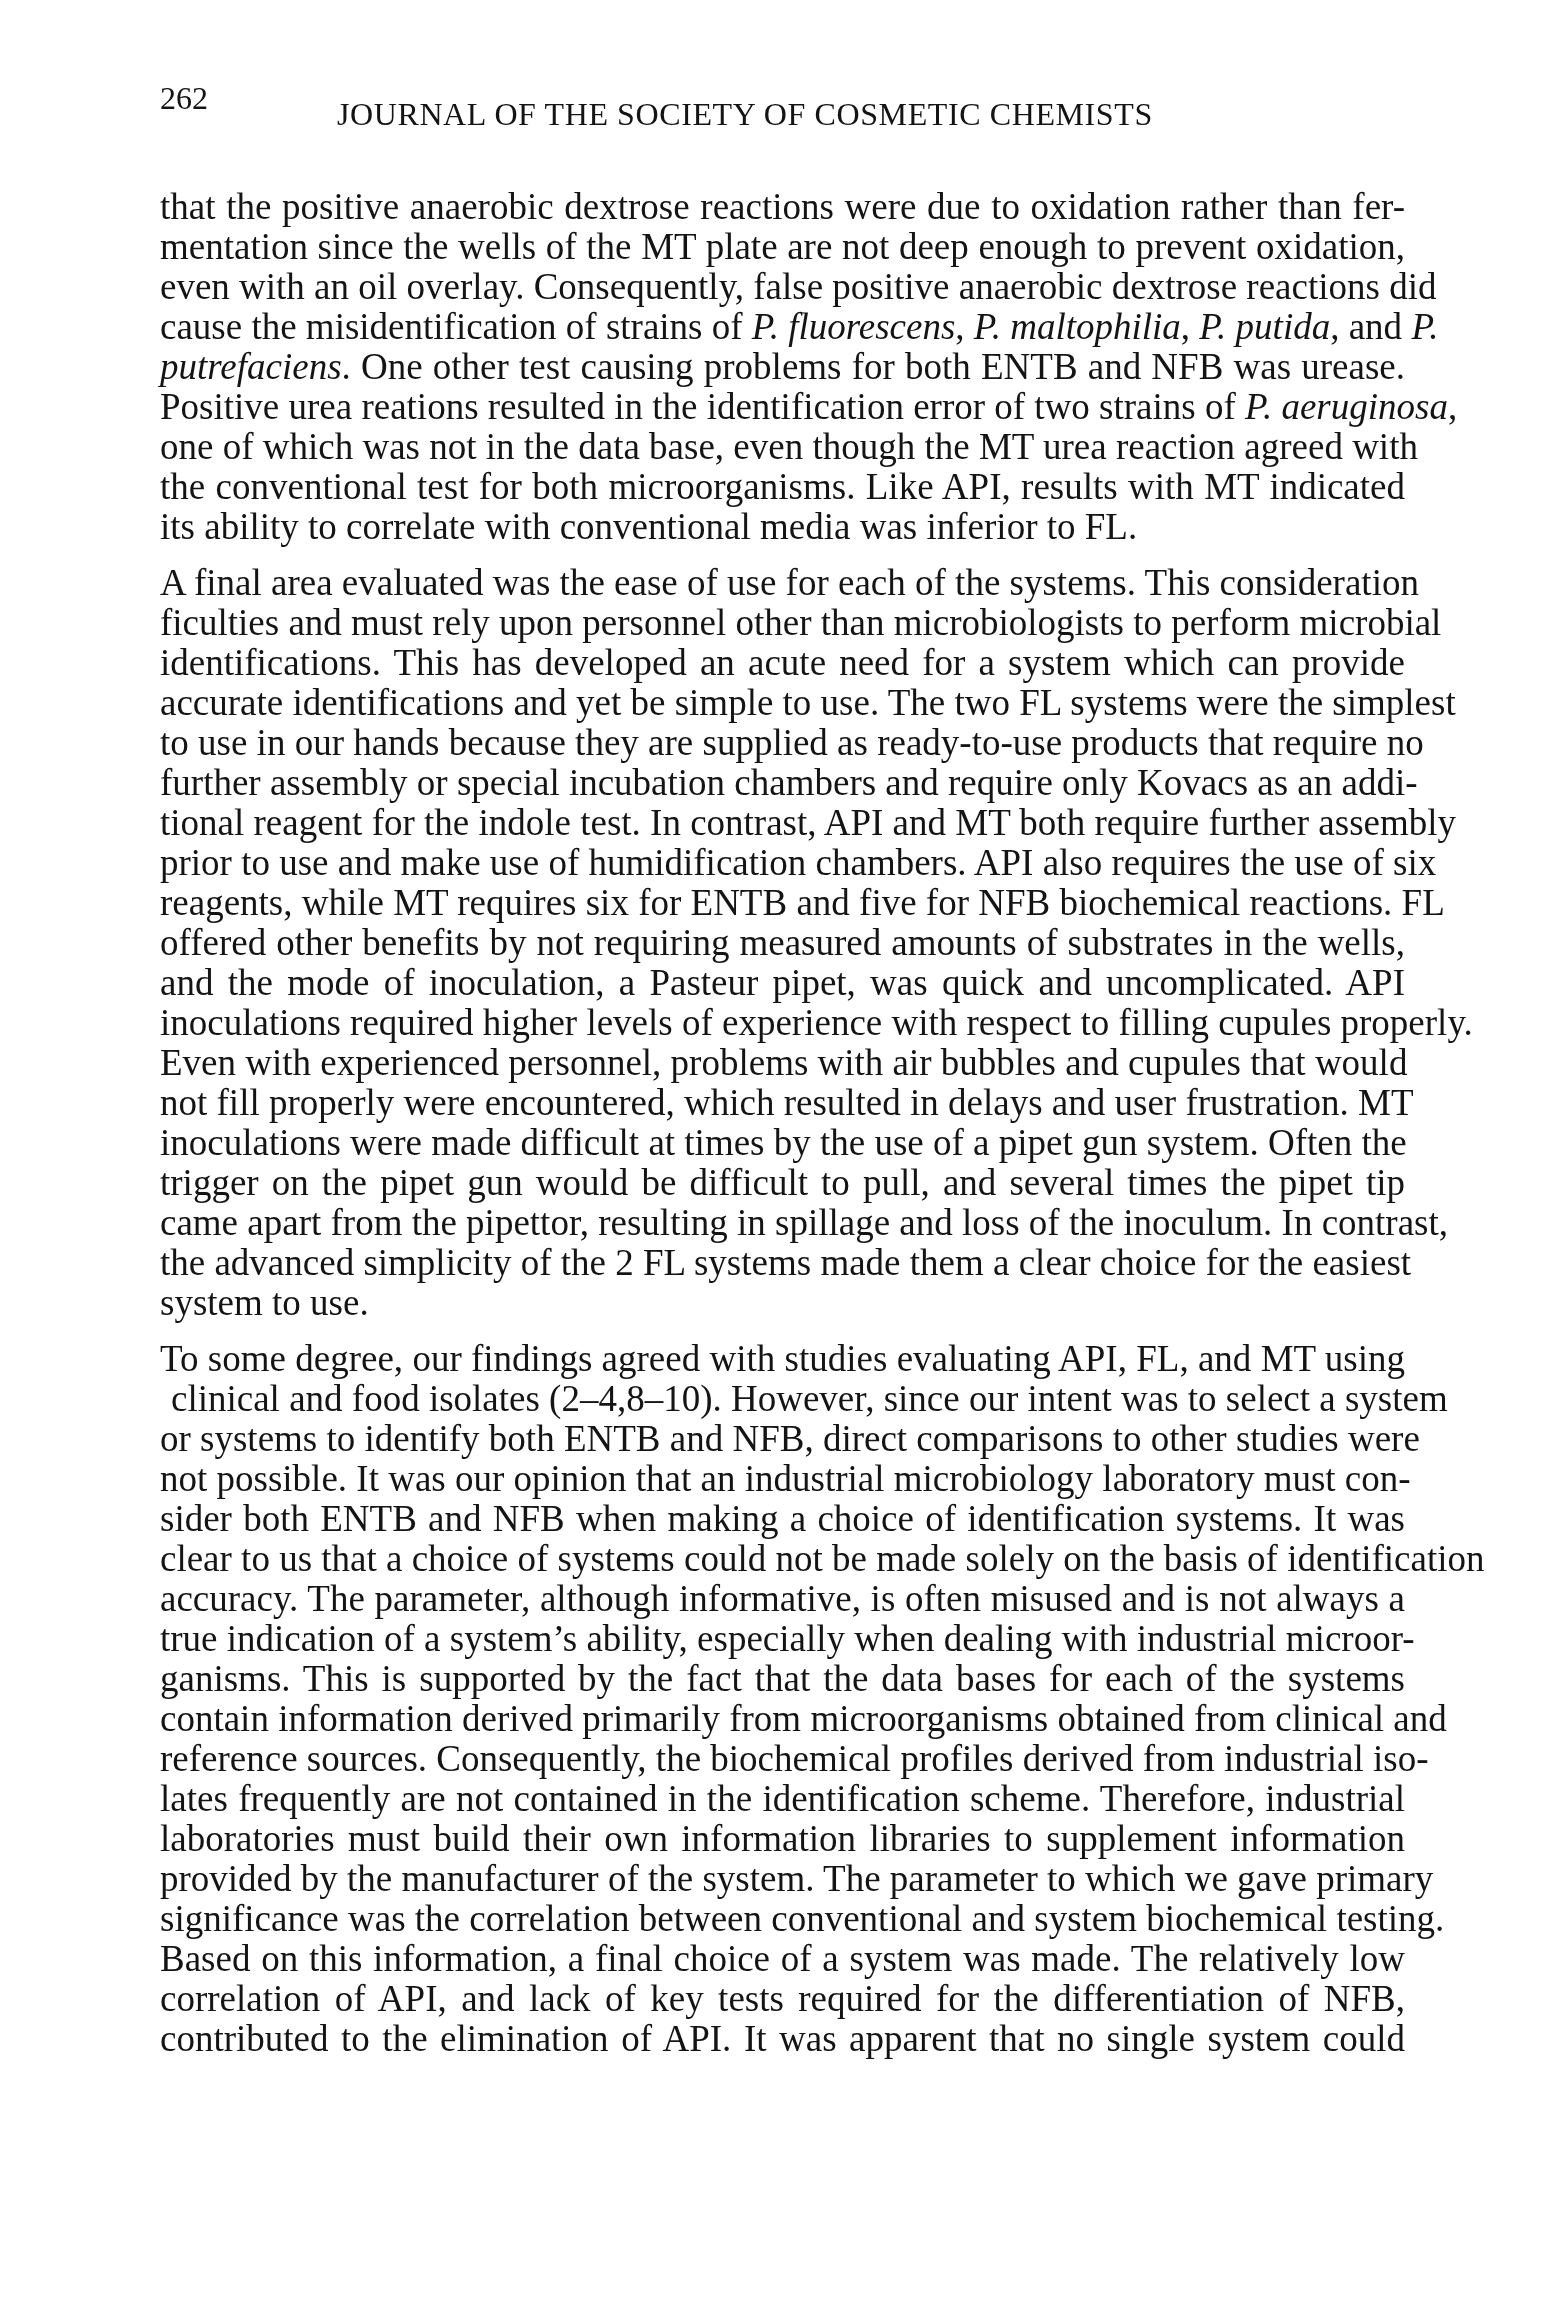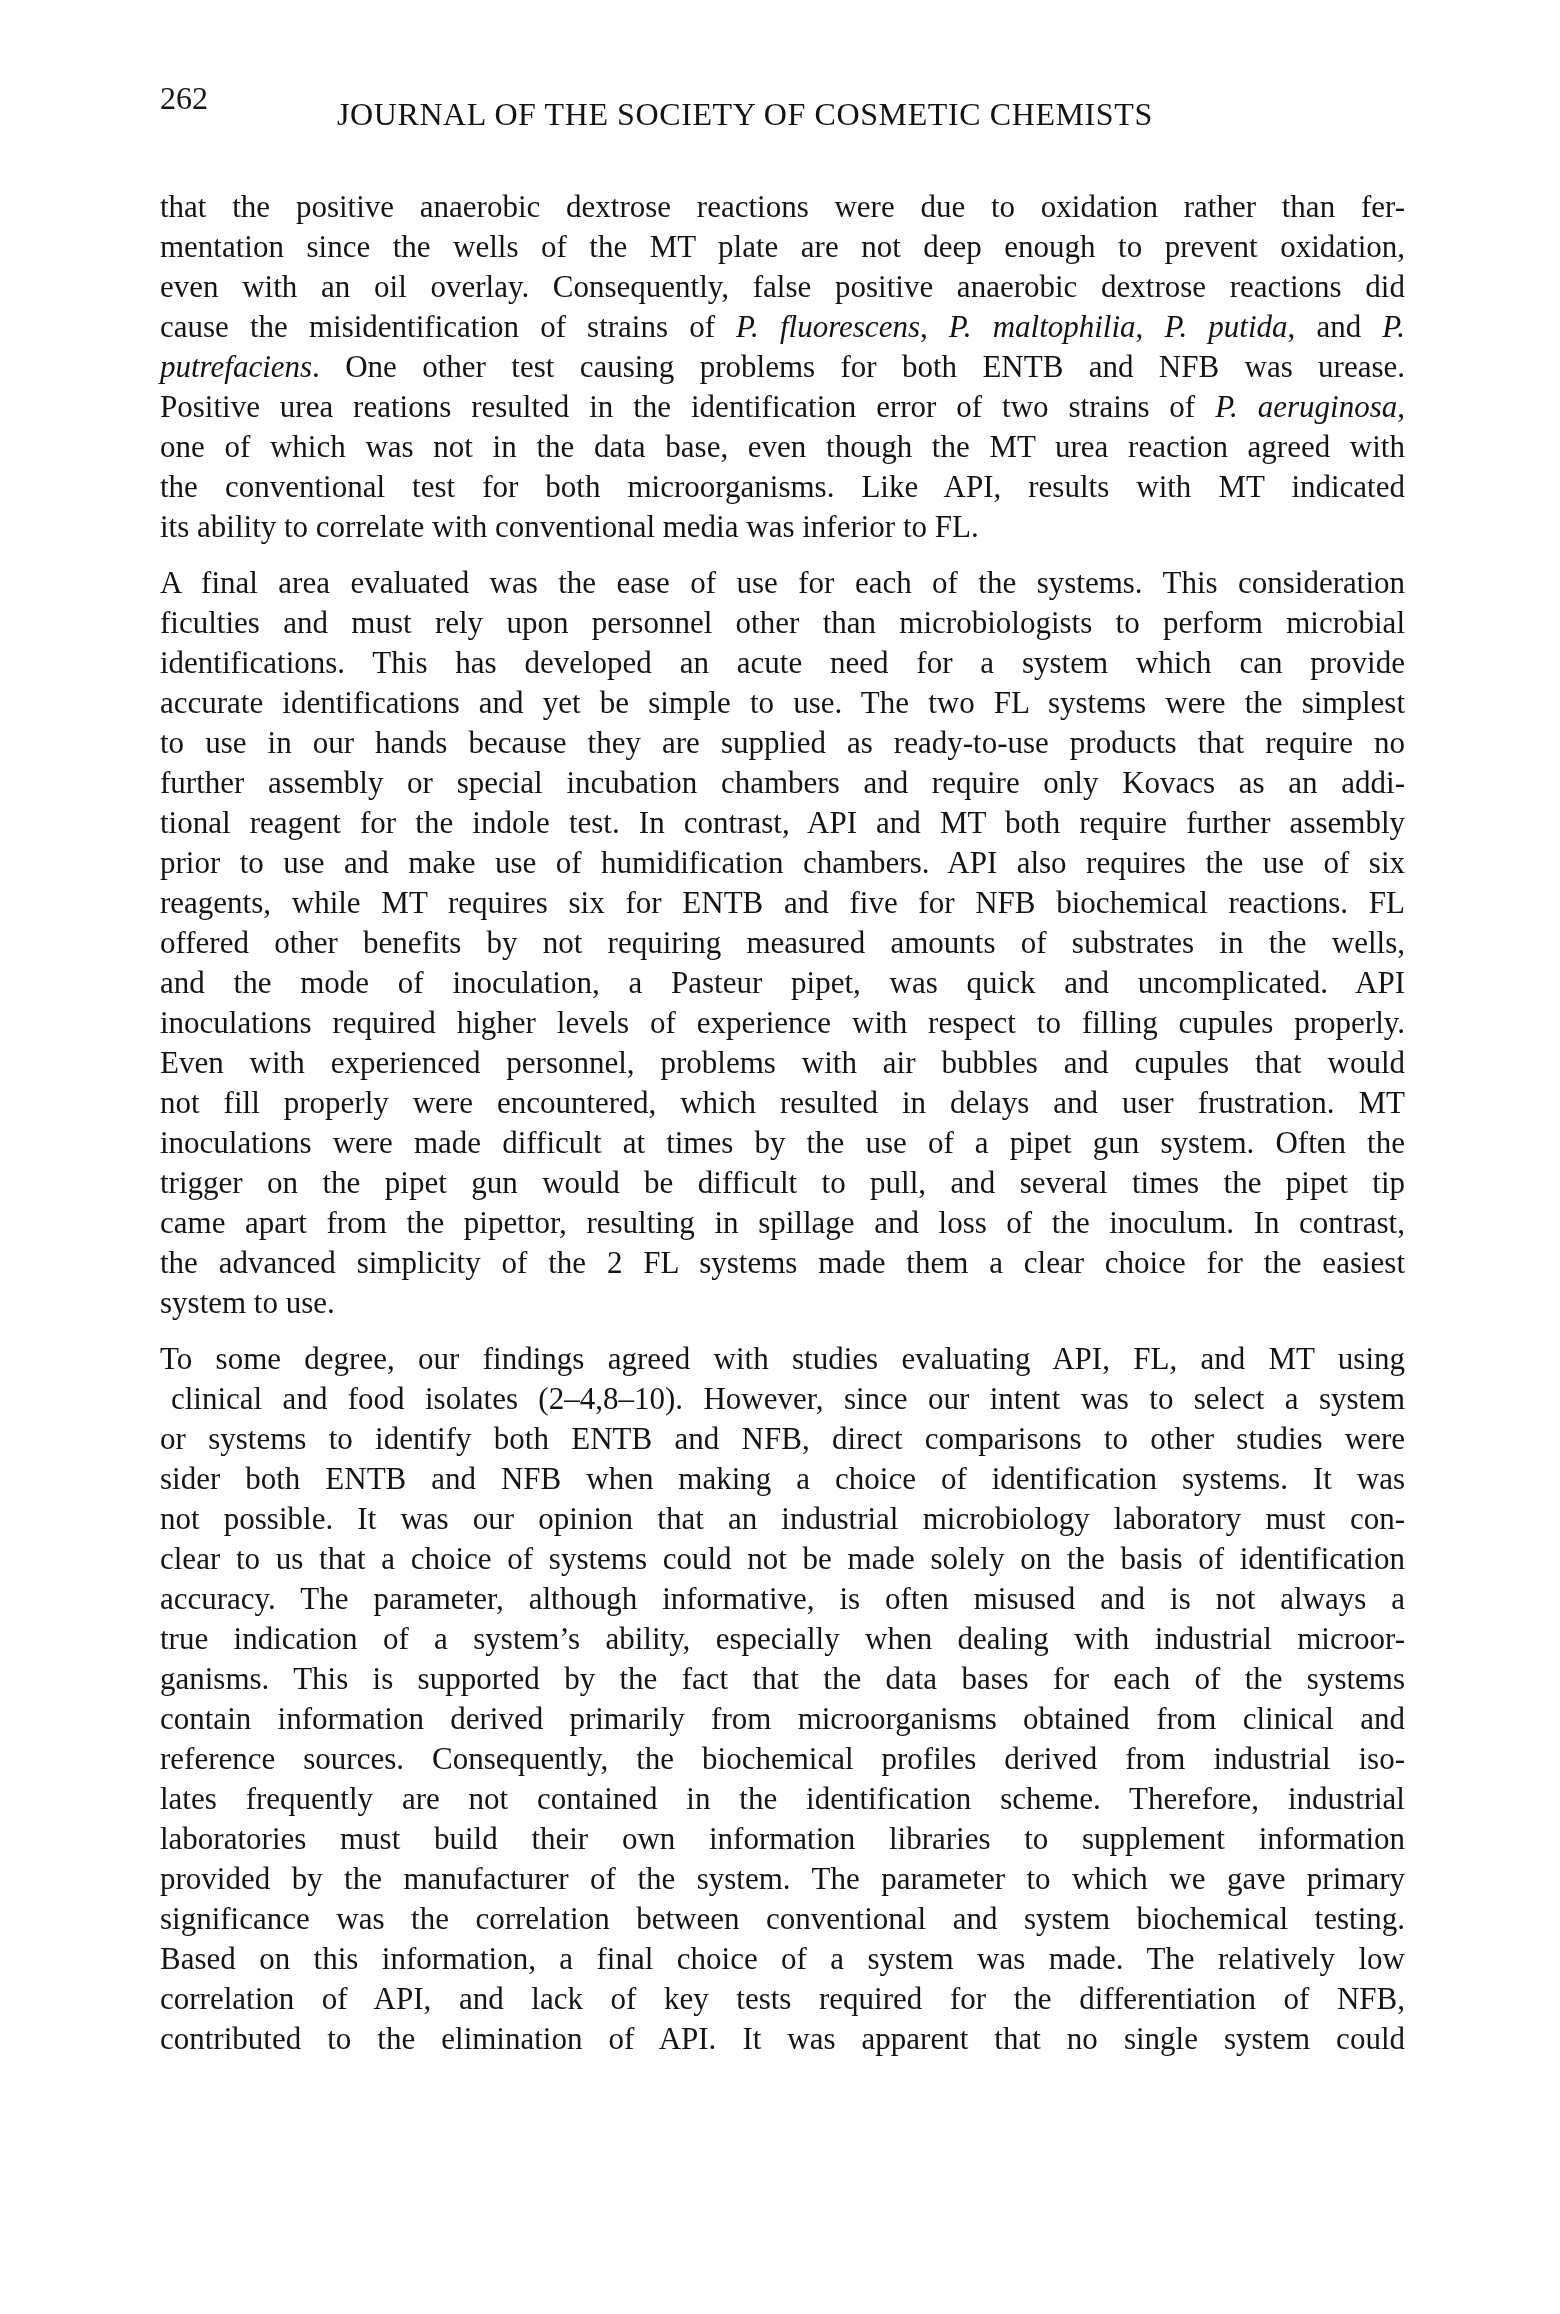--- a/index.html
+++ b/index.html
@@ -1,21 +1,21 @@
 <!DOCTYPE html>
 <html style="font-size:15px"><head>
 <meta charset="utf-8">
 <style>
   html, body { margin: 0; padding: 0; background: #ffffff; }
   body { width: 1561px; height: 2315px; position: relative; overflow: hidden; color: #141414;
          font-family: "Liberation Serif", "DejaVu Serif", serif; }
   .header { position: absolute; top: 80px; left: 160px; height: 37px; line-height: 37px; font-size: 32px; white-space: nowrap; }
   .header .page-num { position: absolute; left: 0; top: 0; }
   .header .journal-title { position: absolute; left: 177px; top: 16px; letter-spacing: 0.6px; }
-  .body-text { position: absolute; top: 187px; left: 160px; width: 1245px; font-size: 31px; line-height: 40px; }
+  .body-text { position: absolute; top: 187px; left: 160px; width: 1245px; font-size: 37px; line-height: 40px; }
   .para { margin: 0; }
   .para + .para { margin-top: 16px; }
   .line { display: block; height: 40px; white-space: nowrap; text-align: justify; text-align-last: justify; }
   .line.last { text-align-last: left; }
   .line i { font-style: italic; }
 </style>
 </head>
 <body>
 
 <div class="header">
@@ -53,22 +53,22 @@
       <span class="line" style="white-space: nowrap; text-align: left;"><span>inoculations were made difficult at times by the use of a pipet gun system. Often the</span></span>
       <span class="line" style="white-space: nowrap; text-align: left;"><span>trigger on the pipet gun would be difficult to pull, and several times the pipet tip</span></span>
       <span class="line" style="white-space: nowrap; text-align: left;"><span>came apart from the pipettor, resulting in spillage and loss of the inoculum. In contrast,</span></span>
       <span class="line" style="white-space: nowrap; text-align: left;"><span>the advanced simplicity of the 2 FL systems made them a clear choice for the easiest</span></span>
       <span class="line last" style="white-space: nowrap; text-align: left;"><span>system to use.</span></span>
     </div>
     <div class="para">
       <span class="line" style="white-space: nowrap; text-align: left;"><span>To some degree, our findings agreed with studies evaluating API, FL, and MT using</span></span>
       <span class="line" style="white-space: nowrap; text-align: left; margin-left: 11px;"><span>clinical and food isolates (2–4,8–10). However, since our intent was to select a system</span></span>
       <span class="line" style="white-space: nowrap; text-align: left;"><span>or systems to identify both ENTB and NFB, direct comparisons to other studies were</span></span>
+      <span class="line" style="white-space: nowrap; text-align: left;"><span>not possible. It was our opinion that an industrial microbiology laboratory must con-</span></span>
       <span class="line" style="white-space: nowrap; text-align: left;"><span>sider both ENTB and NFB when making a choice of identification systems. It was</span></span>
-      <span class="line" style="white-space: nowrap; text-align: left;"><span>not possible. It was our opinion that an industrial microbiology laboratory must con-</span></span>
       <span class="line" style="white-space: nowrap; text-align: left;"><span>clear to us that a choice of systems could not be made solely on the basis of identification</span></span>
       <span class="line" style="white-space: nowrap; text-align: left;"><span>accuracy. The parameter, although informative, is often misused and is not always a</span></span>
       <span class="line" style="white-space: nowrap; text-align: left;"><span>true indication of a system’s ability, especially when dealing with industrial microor-</span></span>
       <span class="line" style="white-space: nowrap; text-align: left;"><span>ganisms. This is supported by the fact that the data bases for each of the systems</span></span>
       <span class="line" style="white-space: nowrap; text-align: left;"><span>contain information derived primarily from microorganisms obtained from clinical and</span></span>
       <span class="line" style="white-space: nowrap; text-align: left;"><span>reference sources. Consequently, the biochemical profiles derived from industrial iso-</span></span>
       <span class="line" style="white-space: nowrap; text-align: left; font-family: Liberation Serif, serif;"><span>lates frequently are not contained in the identification scheme. Therefore, industrial</span></span>
       <span class="line" style="white-space: nowrap; text-align: left;"><span>laboratories must build their own information libraries to supplement information</span></span>
       <span class="line" style="white-space: nowrap; text-align: left;"><span>provided by the manufacturer of the system. The parameter to which we gave primary</span></span>
       <span class="line" style="white-space: nowrap; text-align: left;"><span>significance was the correlation between conventional and system biochemical testing.</span></span>

